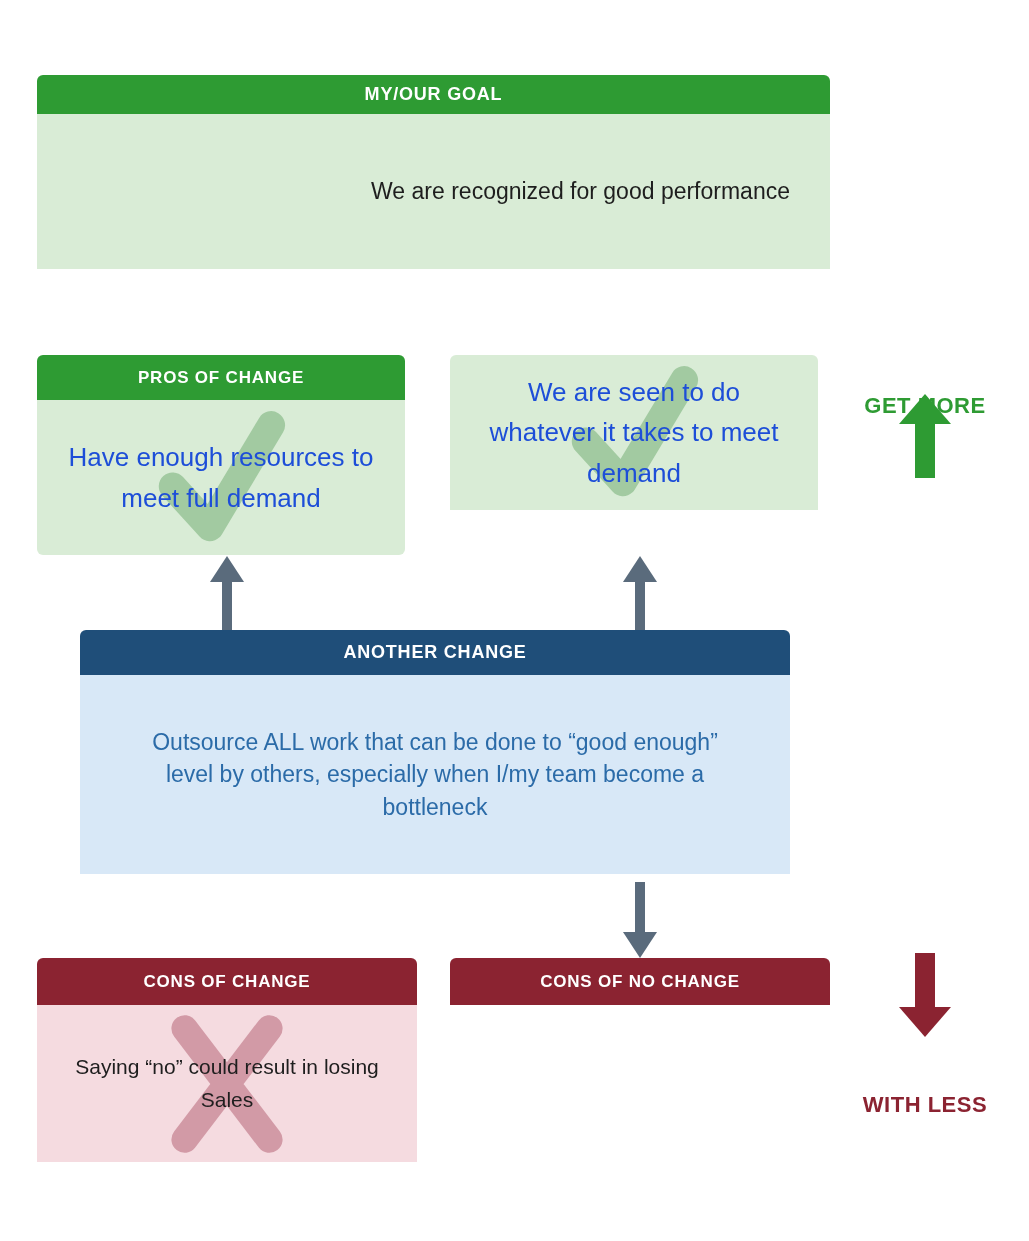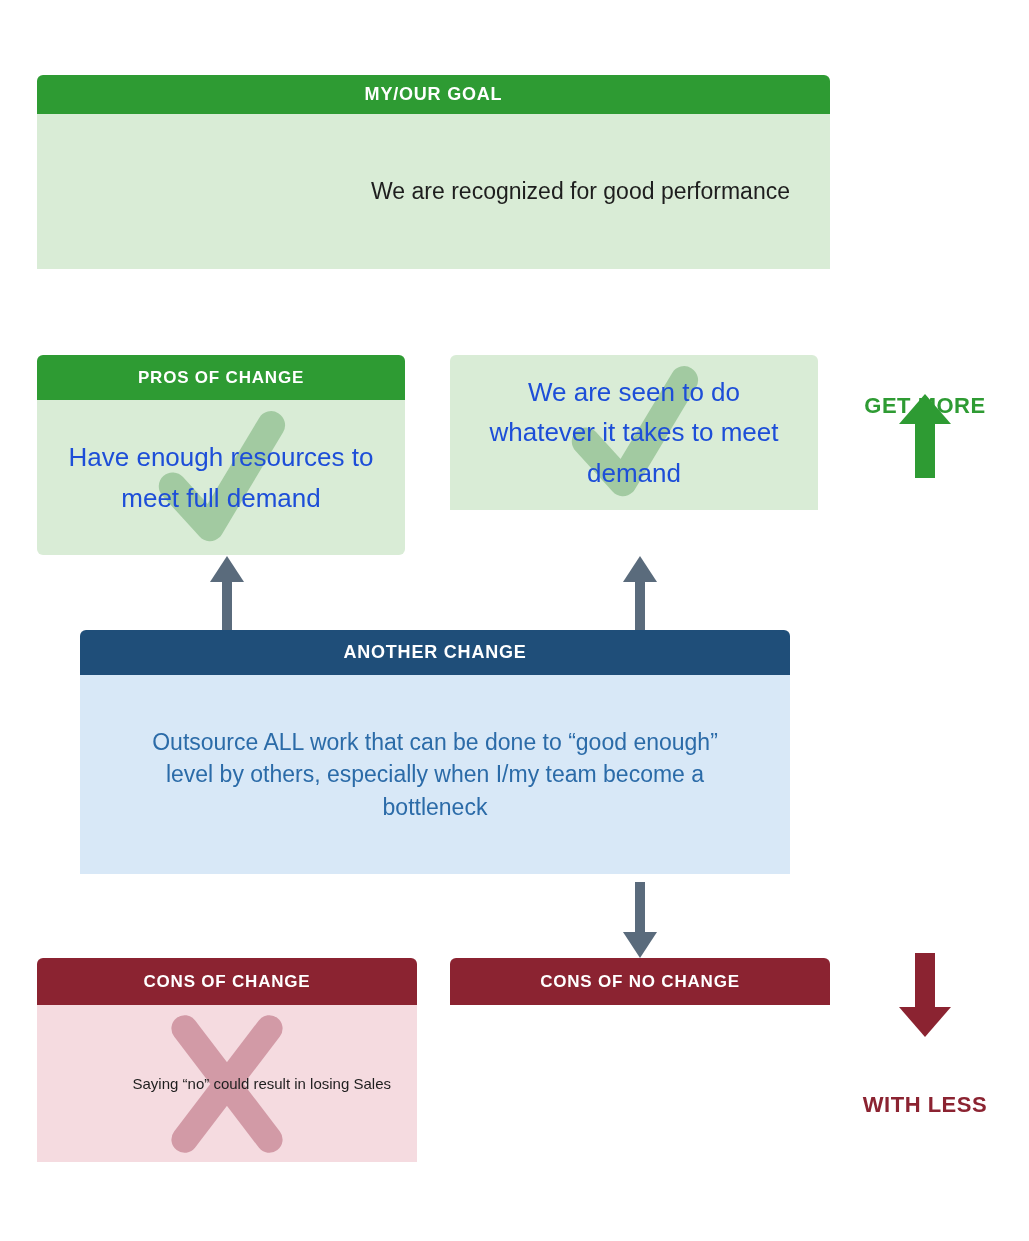--- a/index.html
+++ b/index.html
@@ -45,21 +45,21 @@
   
   .another { left: 80px; top: 630px; width: 710px; height: 250px; }
   .another .box-header { height: 45px; background: var(--blue); }
   .another .box-body { height: 199px; background: var(--blue-light); font-size: 23px; line-height: 1.42; color: var(--blue-text); padding: 0 52px; }
 
   
   .cons { top: 958px; width: 380px; height: 260px; }
   .cons-change { left: 37px; }
   .cons-no-change { left: 450px; }
   .cons .box-header { height: 47px; background: var(--red); font-size: 17px; }
-  .cons .box-body { height: 157px; background: var(--red-light); font-size: 15px; line-height: 1.55; color: #1e1e1e; padding: 0 26px; }
+  .cons .box-body { height: 157px; background: var(--red-light); font-size: 21px; line-height: 1.55; color: #1e1e1e; padding: 0 26px; }
 
   
   .connector { position: absolute; }
   .conn-up-left  { left: 210px; top: 556px; }
   .conn-up-right { left: 623px; top: 556px; }
   .conn-down     { left: 623px; top: 882px; }
 
   
   .side-label {
     position: absolute; width: 160px; text-align: center;

